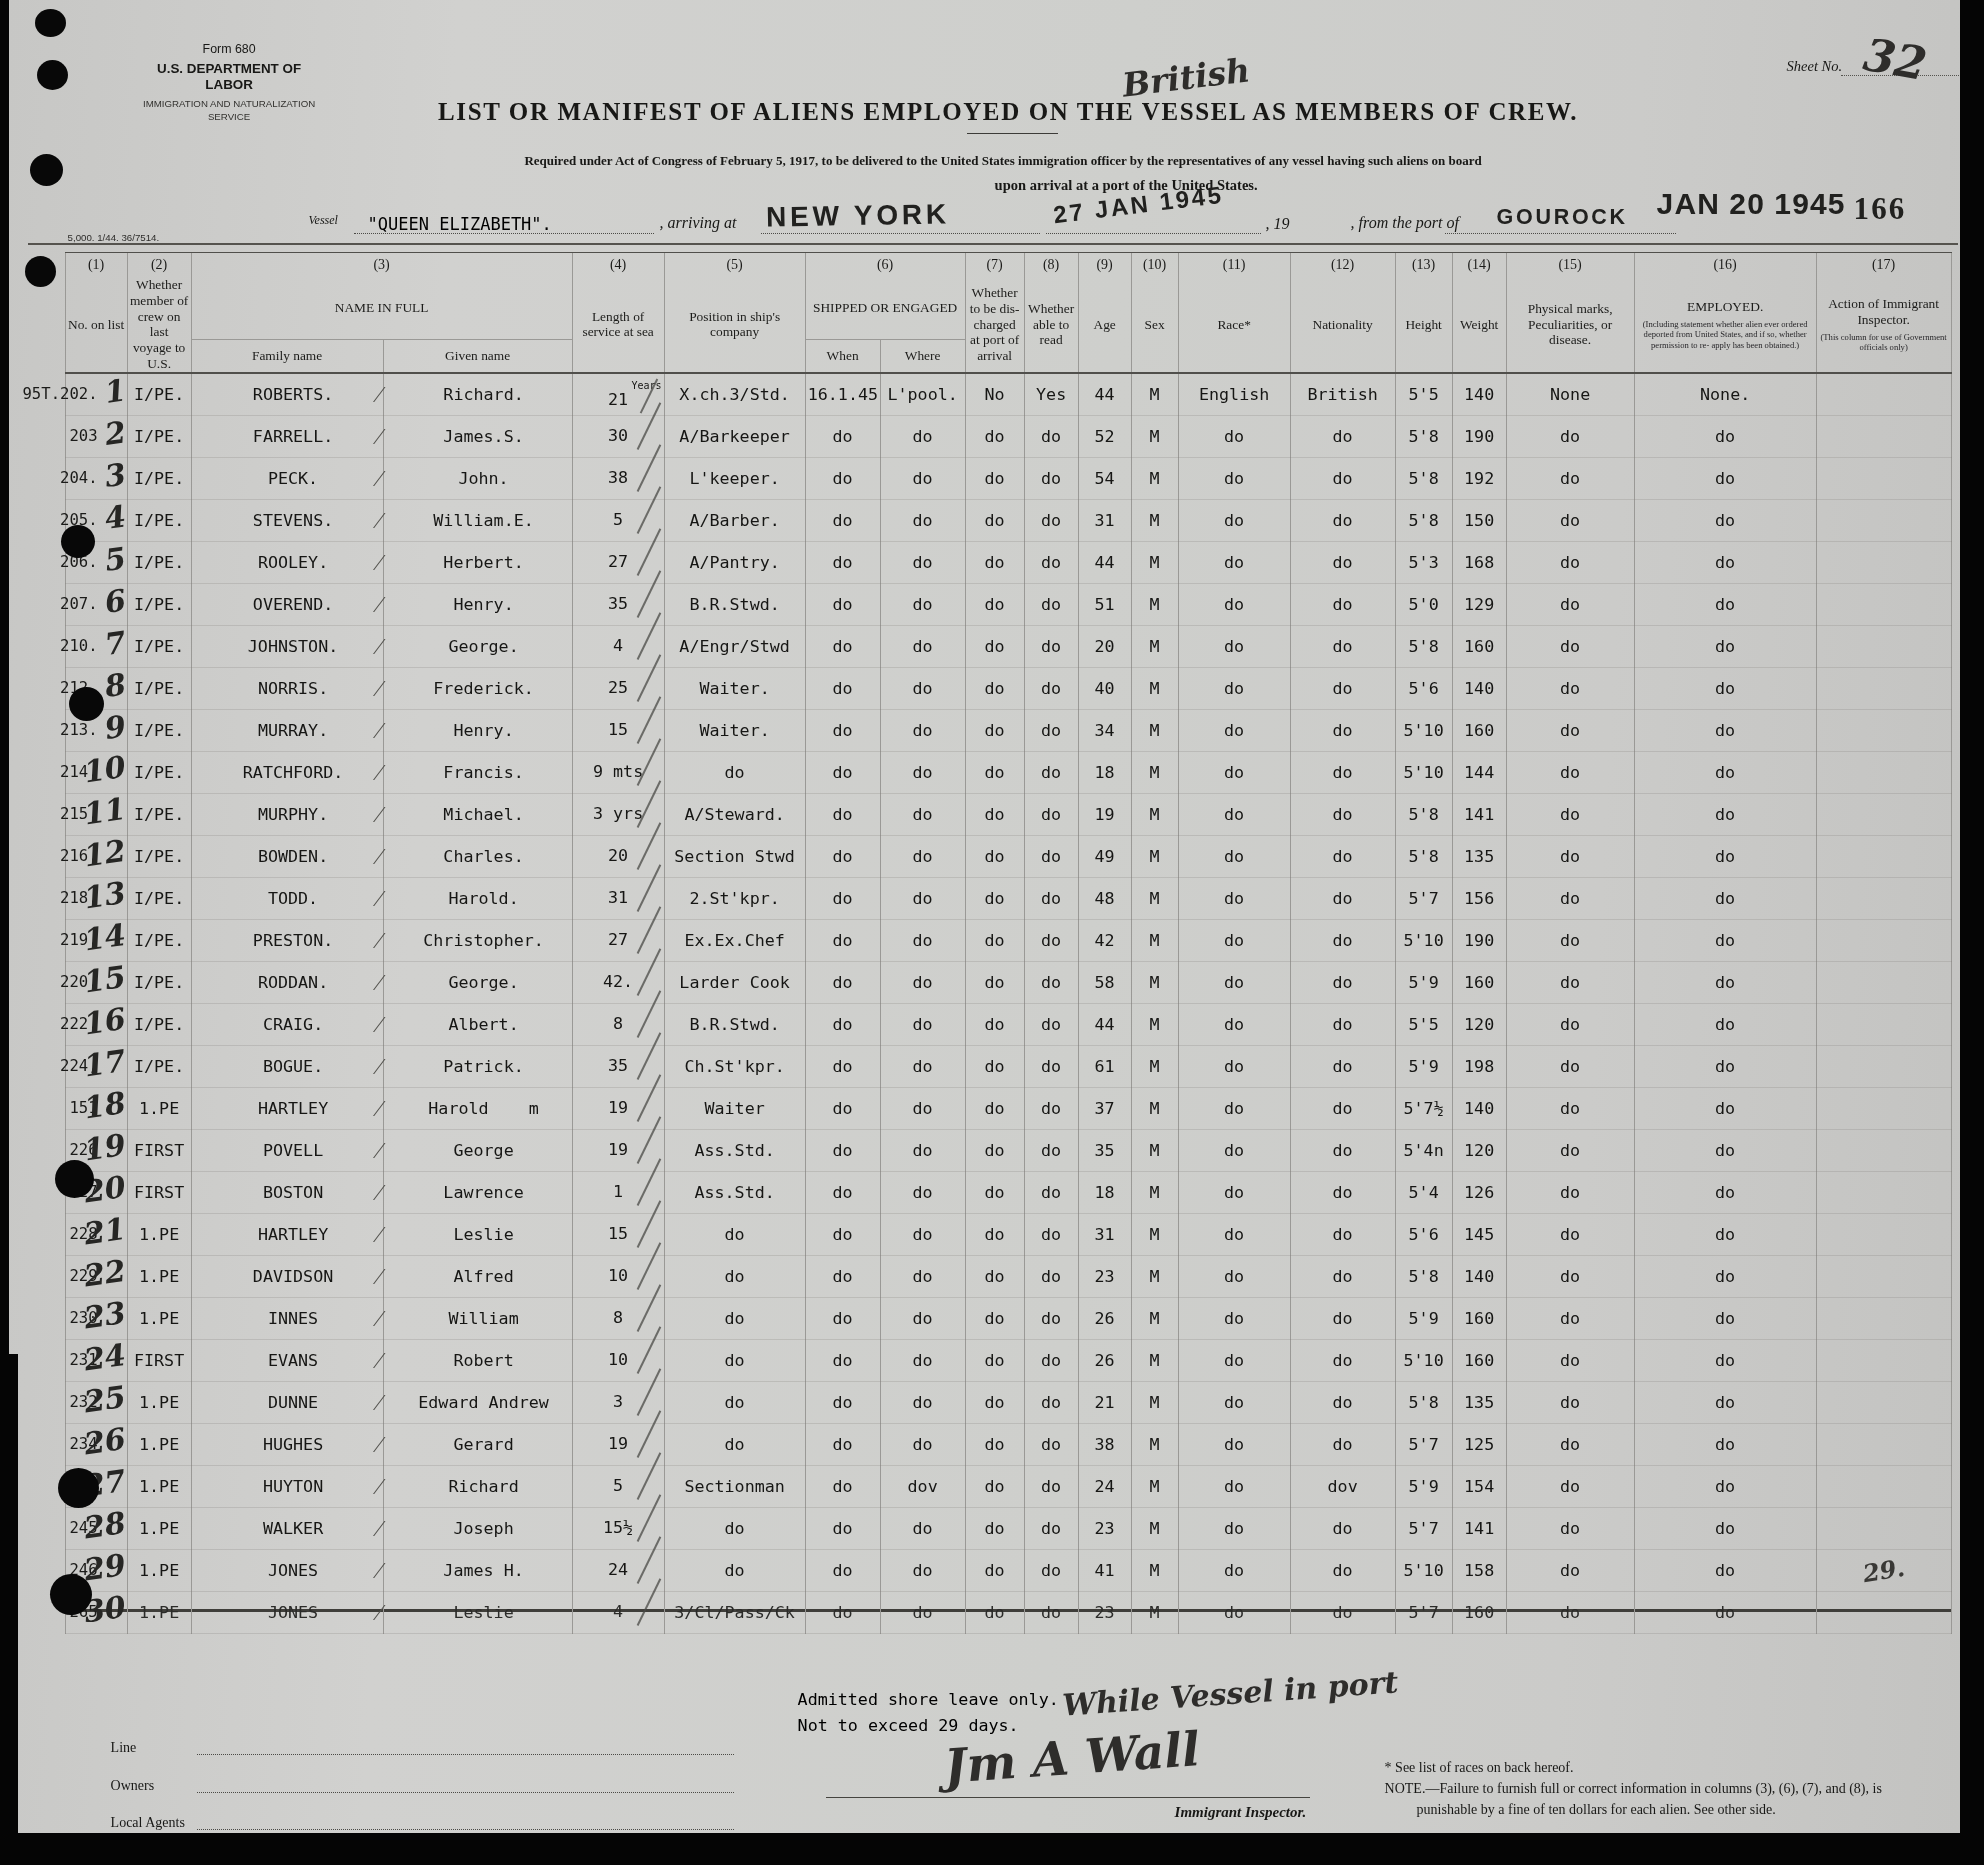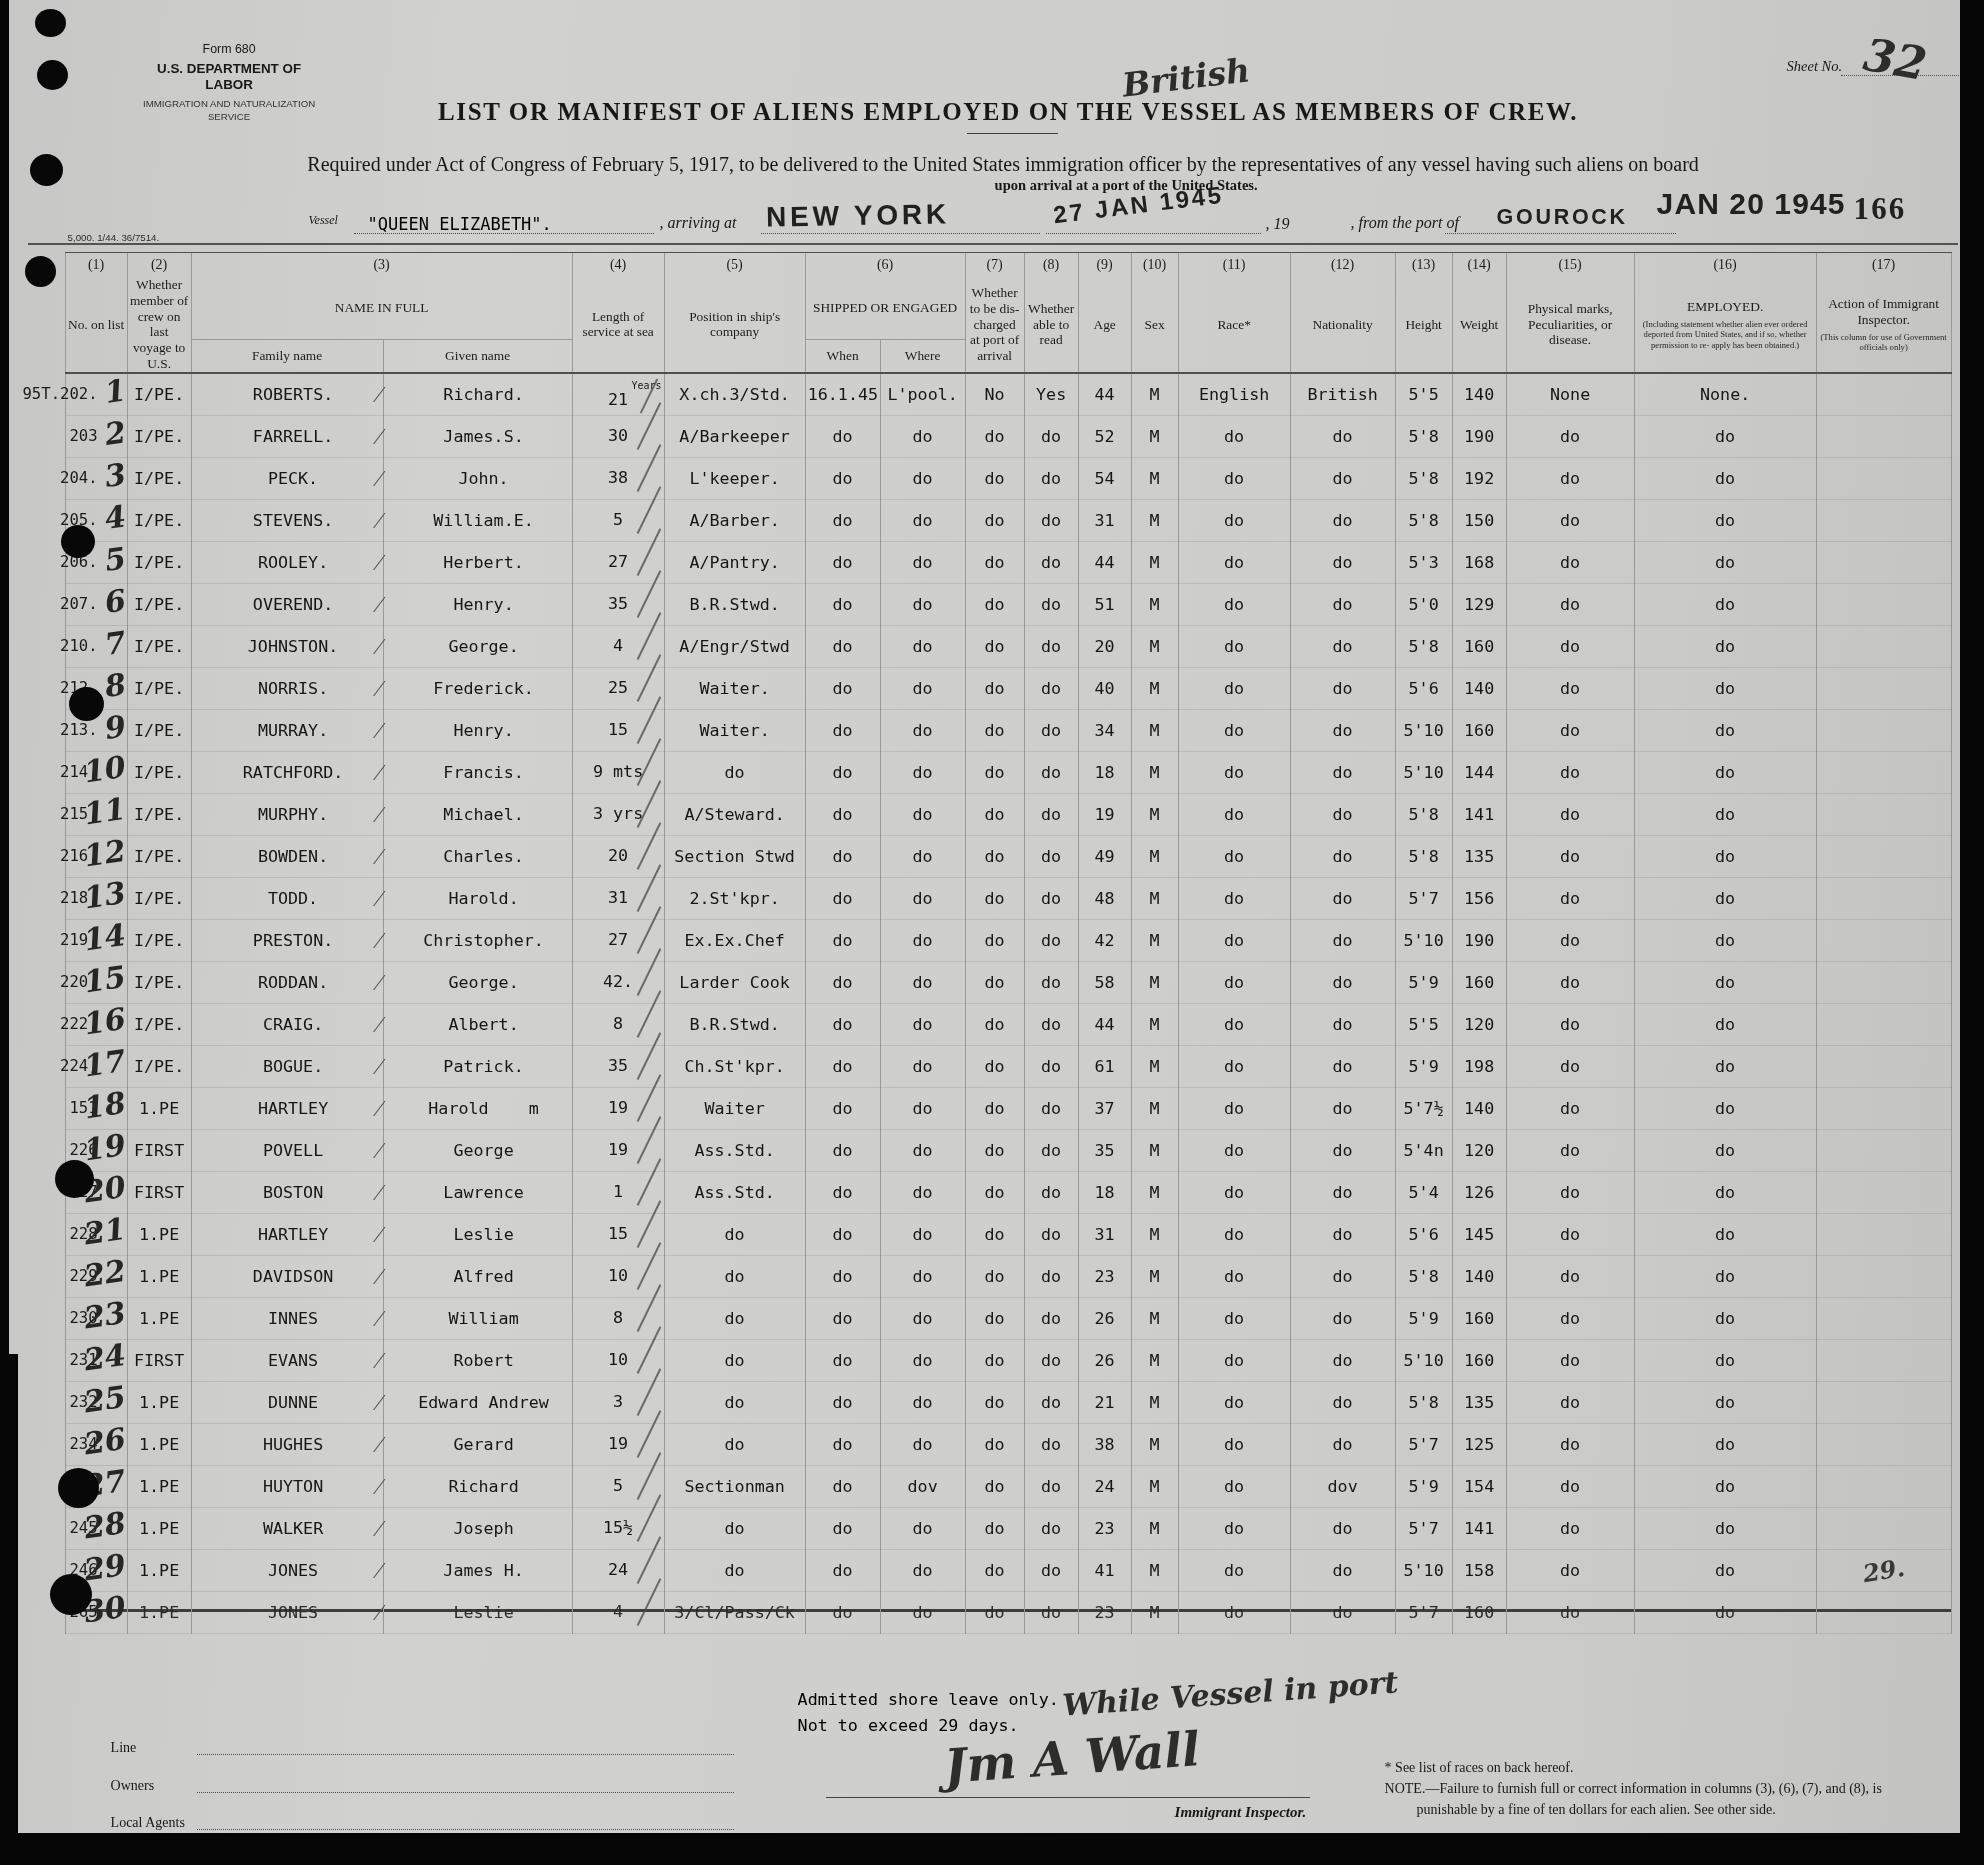--- a/index.html
+++ b/index.html
@@ -16,21 +16,21 @@
   
   .printed{color:#181816;}
   .abs{position:absolute;}
   .dept{left:129px;top:42px;text-align:center;width:183px;line-height:1.25;}
   .dept .f1{font-weight:normal;font-size:12.4px;font-family:"Liberation Sans",sans-serif;}
   .dept .f2{font-weight:bold;font-size:13.4px;font-family:"Liberation Sans",sans-serif;margin-top:3.2px;}
   .dept .f3{font-size:9.7px;font-family:"Liberation Sans",sans-serif;margin-top:4.3px;color:#33322f;}
   .printcode{left:59px;top:232px;font-size:9.7px;font-family:"Liberation Sans",sans-serif;color:#2e2d2b;}
   .doc-title{left:376px;top:98px;width:1247px;text-align:center;font-size:25px;font-weight:bold;letter-spacing:1.6px;}
   .title-rule{left:958px;top:133px;width:91px;border-bottom:1.6px solid #3c3b38;}
-  .req1{left:258px;top:153px;width:1473px;text-align:center;font-size:20px;font-weight:normal;}
+  .req1{left:258px;top:153px;width:1473px;text-align:center;font-size:13px;font-weight:bold;}
   .req2{left:806px;top:177px;width:623px;text-align:center;font-size:14.5px;font-weight:bold;}
   .sheetno{left:1778px;top:58px;font-size:14.5px;font-style:italic;}
   .sheet-dots{left:1832px;top:75px;width:118px;border-bottom:1.1px dotted #55544f;}
 
   
   .hw{font-family:"DejaVu Serif",serif;font-style:italic;color:#2e2d2b;}
   .hw-british{left:1113px;top:58px;font-size:33px;transform:rotate(-7deg);font-weight:600;}
   .hw-sheet{left:1855px;top:33px;font-size:45px;transform:rotate(10deg);font-weight:600;}
   .hw-port{left:1053px;top:1676px;font-size:30px;transform:rotate(-4deg);font-weight:600;white-space:nowrap;}
   .hw-sign{left:935px;top:1730px;font-size:47px;transform:rotate(-4deg);font-weight:600;white-space:nowrap;}

